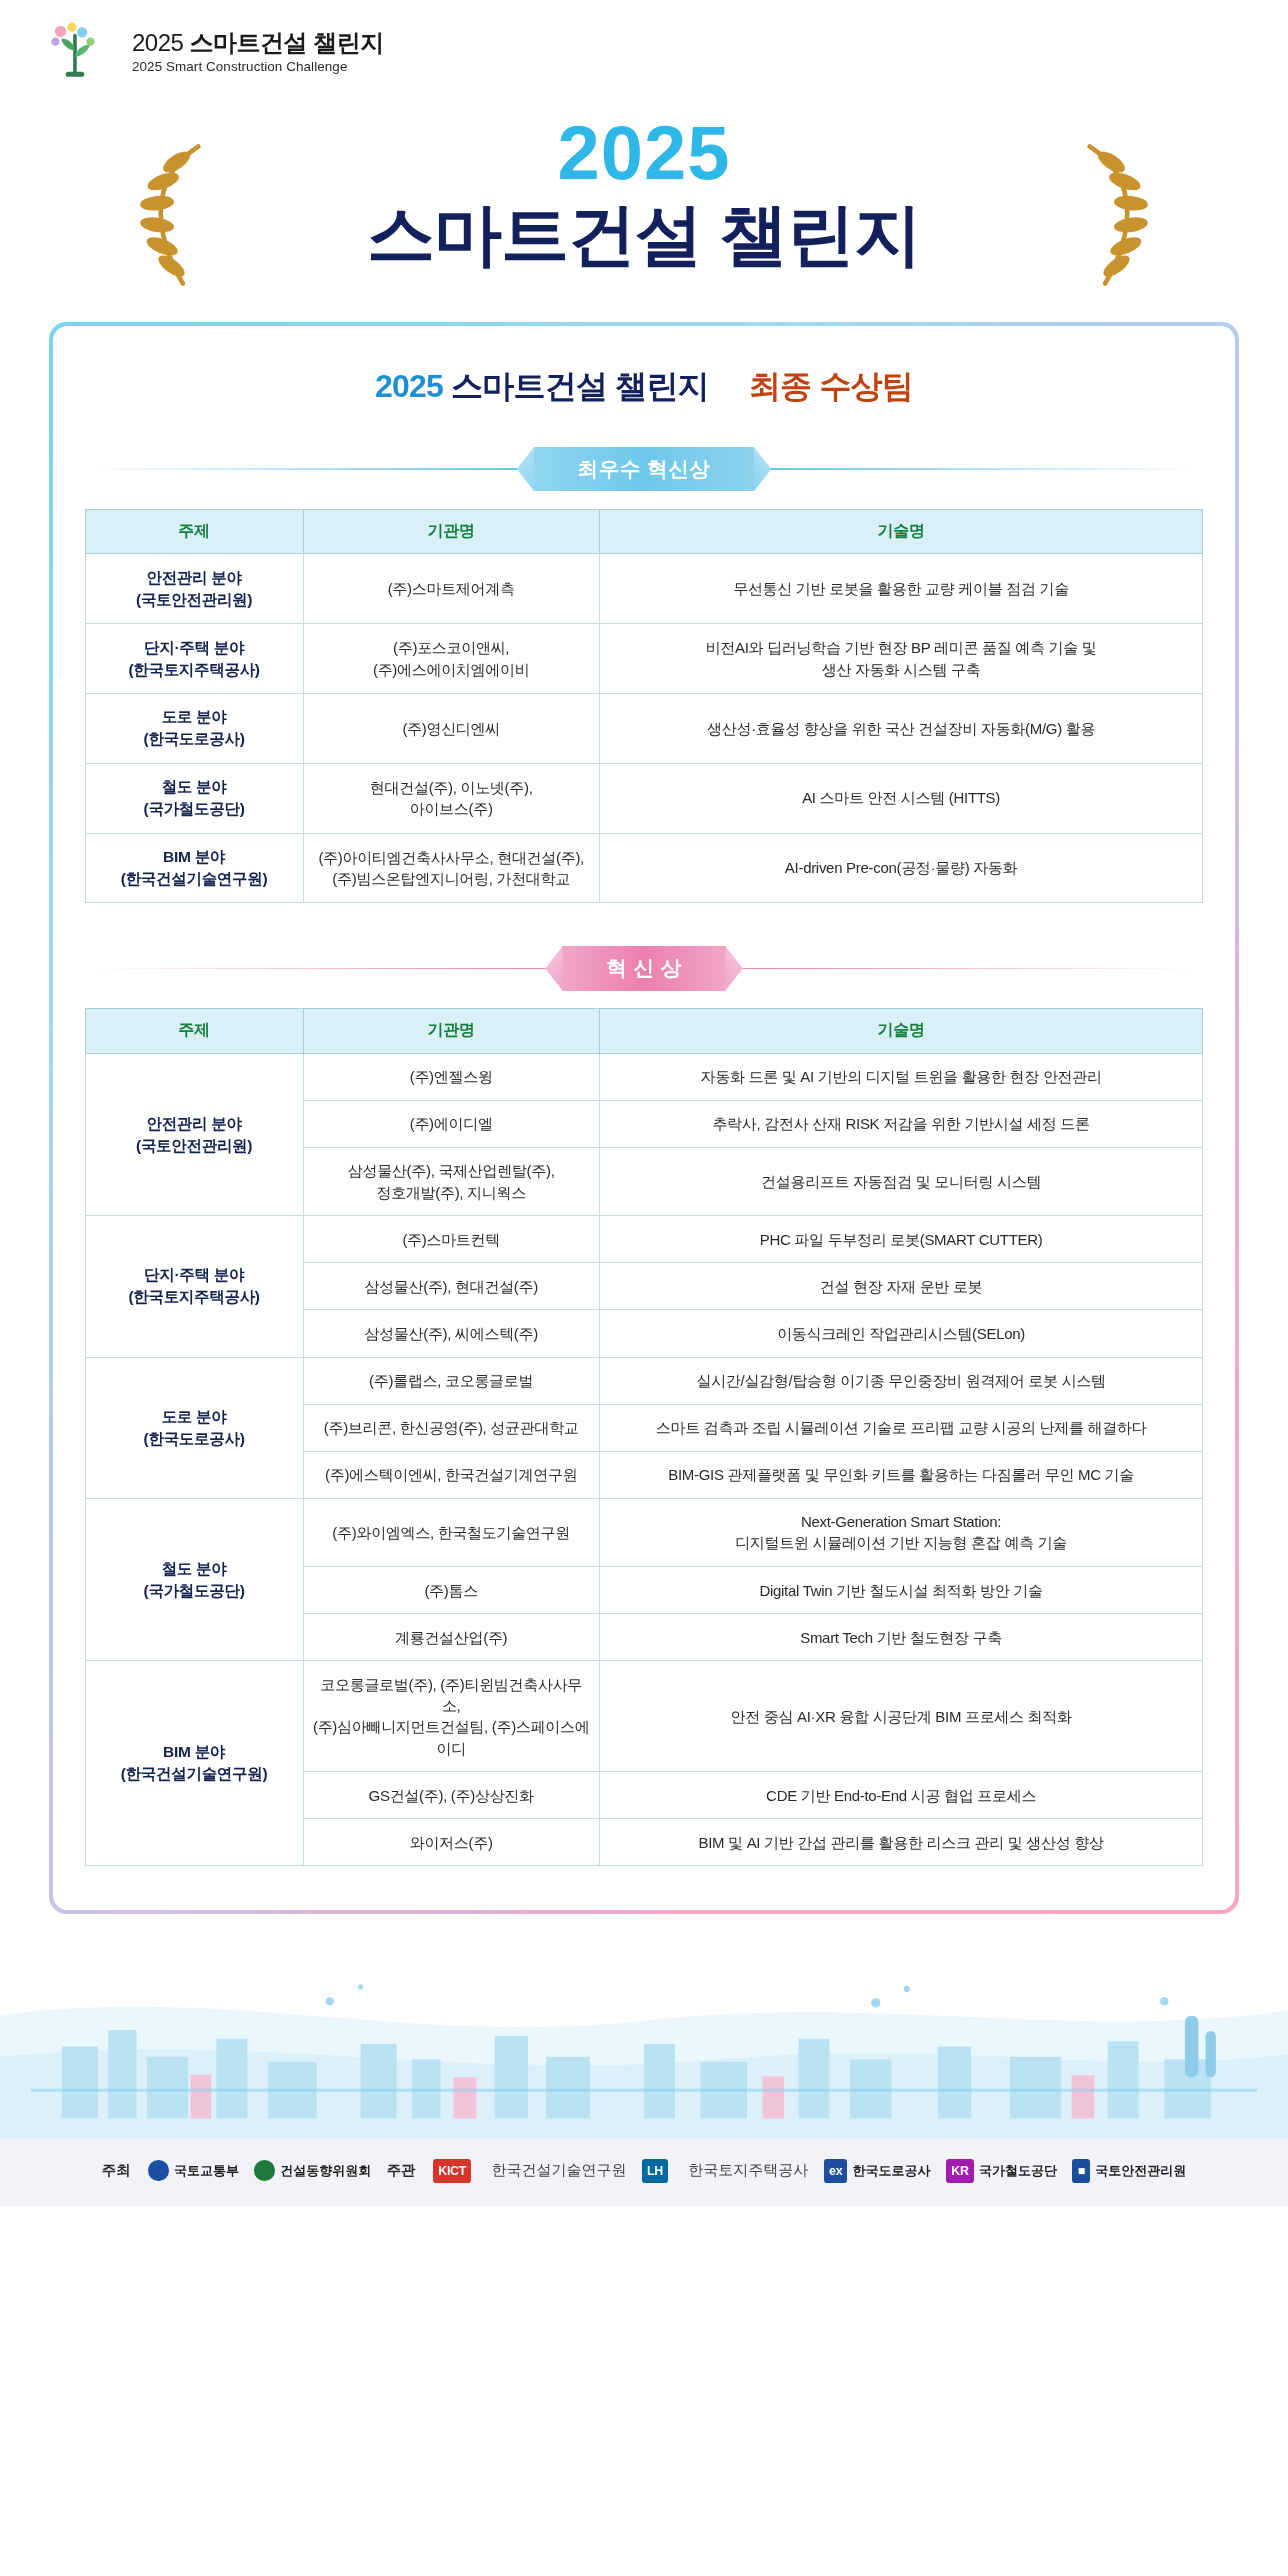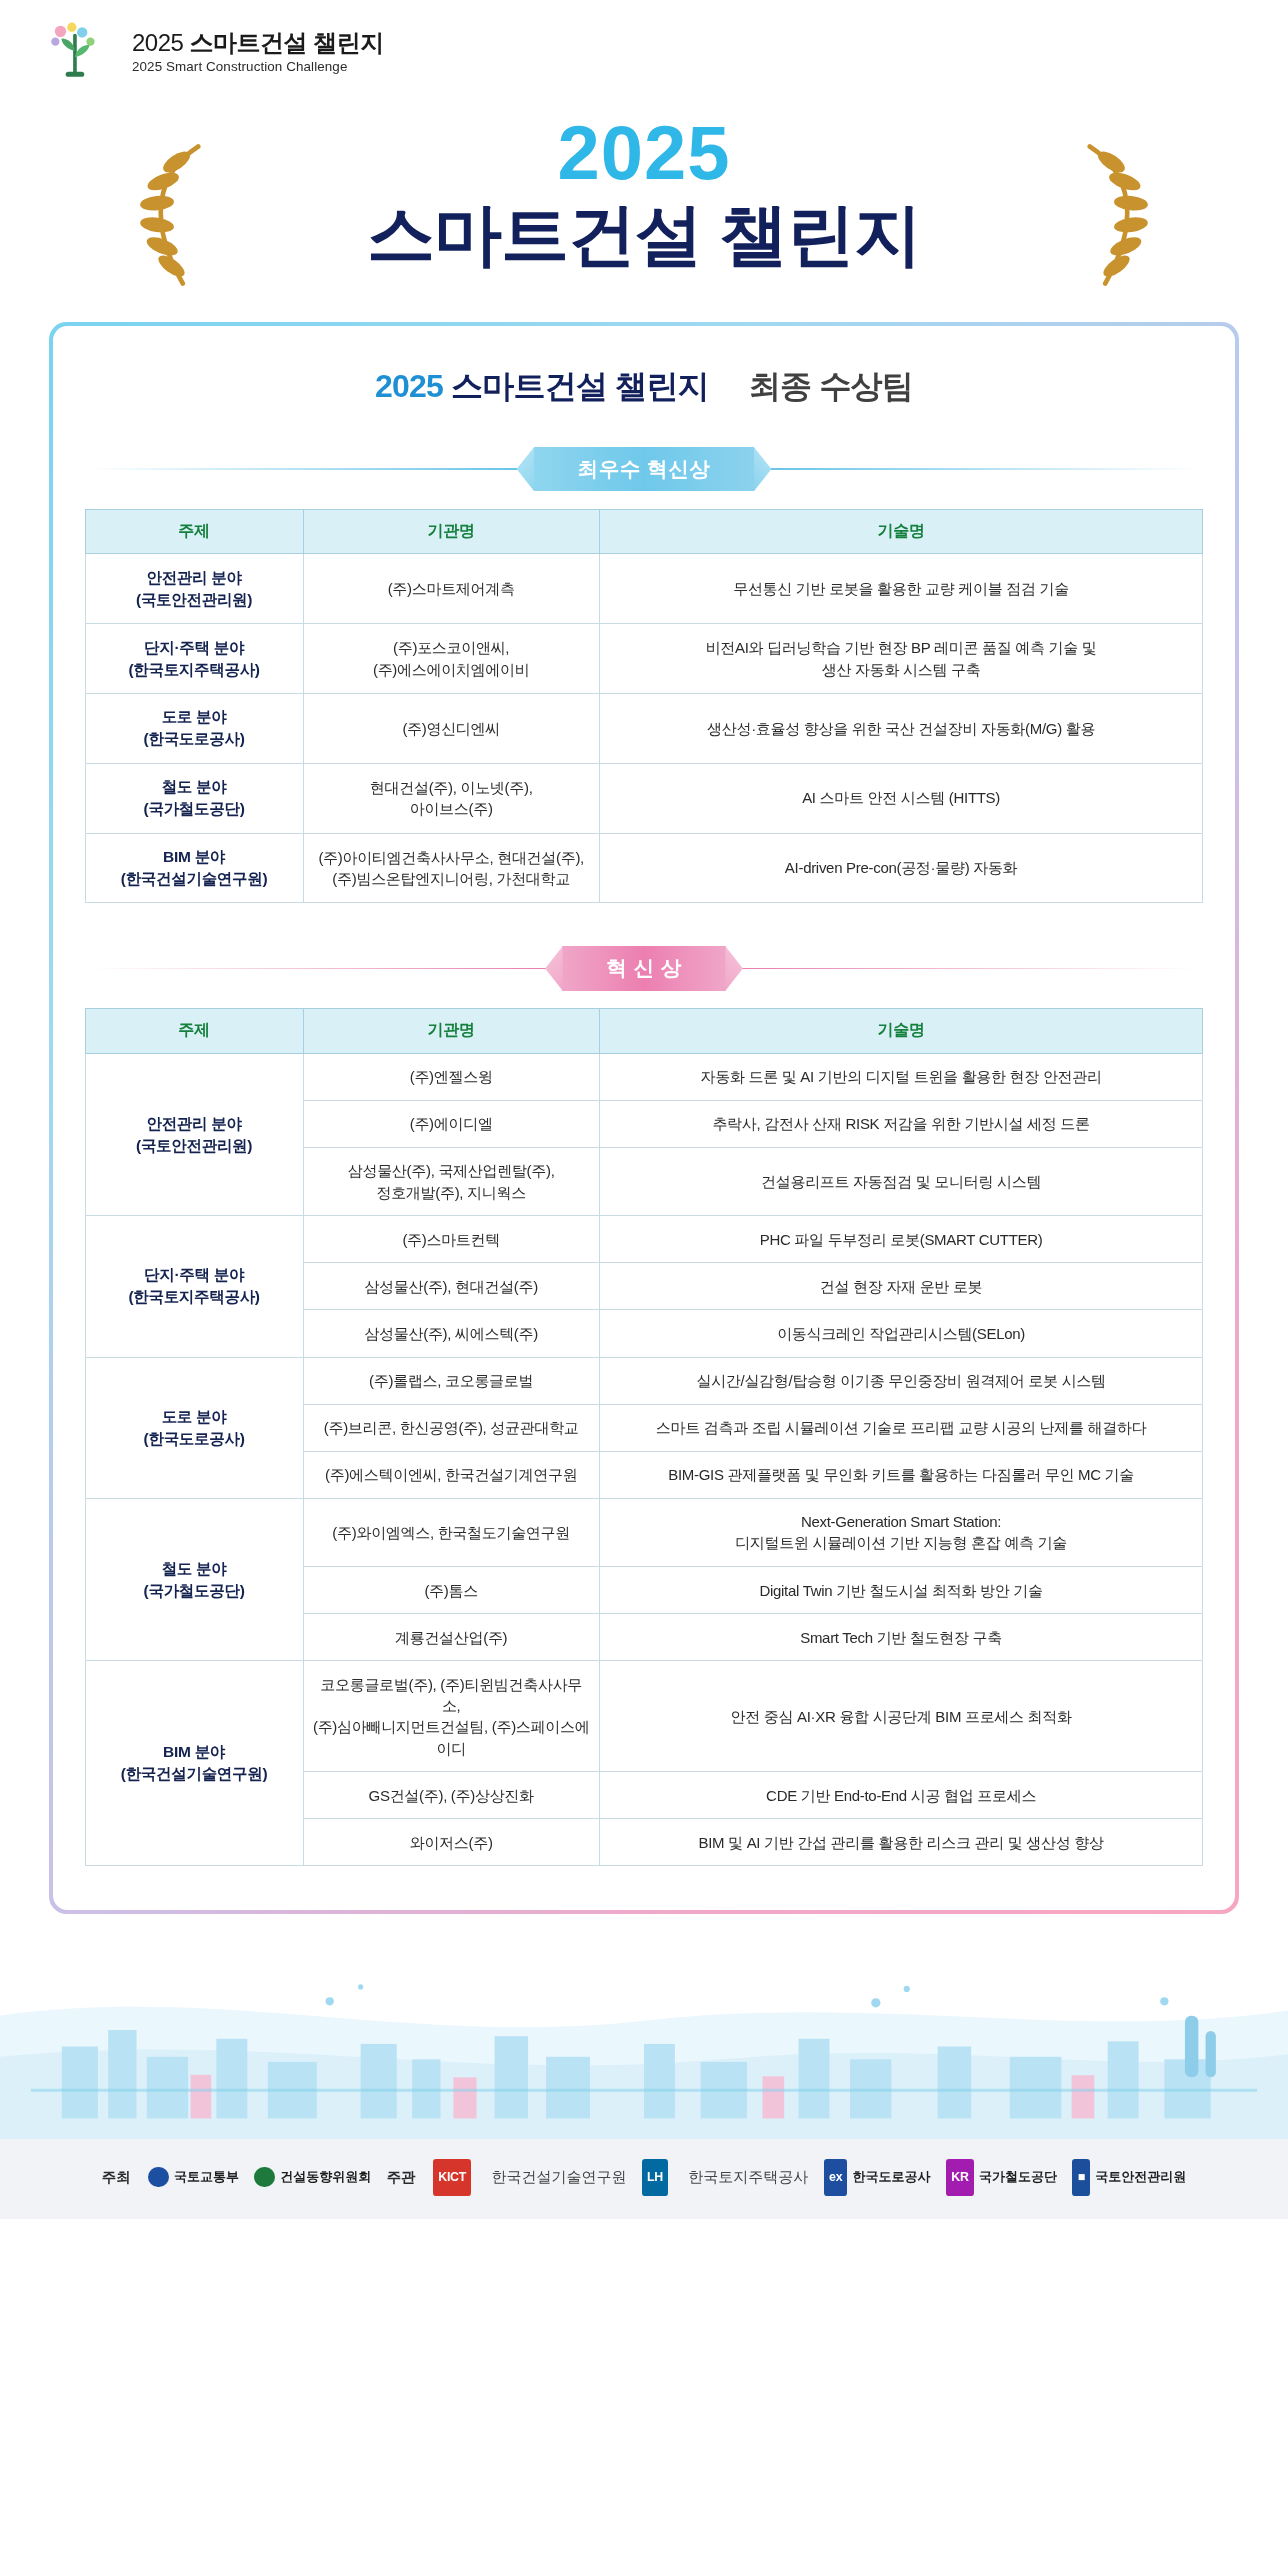--- a/index.html
+++ b/index.html
@@ -102,21 +102,21 @@
   .card-title {
     text-align: center;
     font-size: 32px;
     font-weight: 800;
     letter-spacing: -0.8px;
     color: #12205c;
     margin-bottom: 38px;
   }
   .card-title .accent-blue { color: #1f8fd4; }
   .card-title .accent-navy { color: #12205c; }
-  .card-title .accent-pink { color: #404040; margin-left: 32px; }
+  .card-title .accent-pink { color: #c2410c; margin-left: 32px; }
 
   
   .ribbon-row {
     display: flex;
     align-items: center;
     gap: 0;
     margin: 0 5.2px 17.5px 5.2px;
   }
   .ribbon-line {
     flex: 1 1 auto;
@@ -223,21 +223,21 @@
   }
   .sp-emblem {
     width: 20.6px; height: 20.6px; border-radius: 50%;
     flex: none;
     display: inline-block;
   }
   .sp-badge {
     display: inline-flex;
     align-items: center;
     justify-content: center;
-    height: 37px;
+    height: 24px;
     padding: 0 5.2px;
     border-radius: 3.1px;
     color: #fff;
     font-size: 12.4px;
     font-weight: 800;
     letter-spacing: -0.3px;
   }
   .sp-sub { font-size: 15px; color: #444; font-weight: 400; margin-left: 15px; }
 </style>
 </head>

